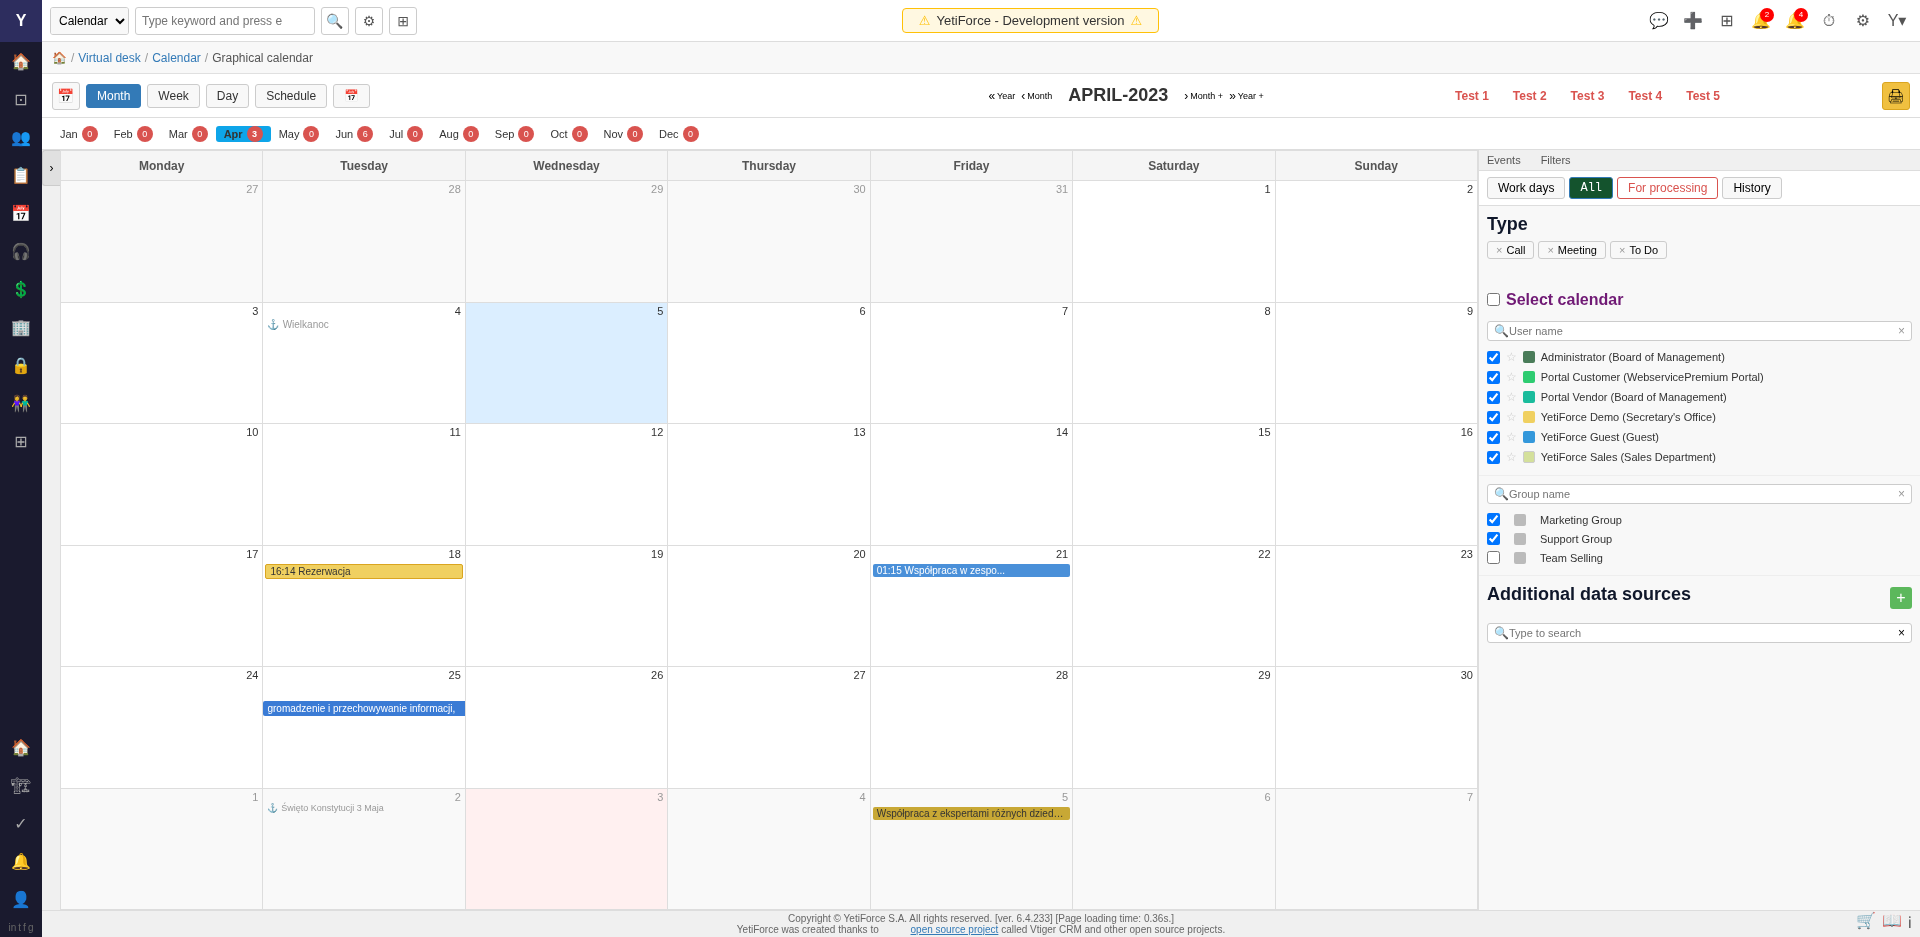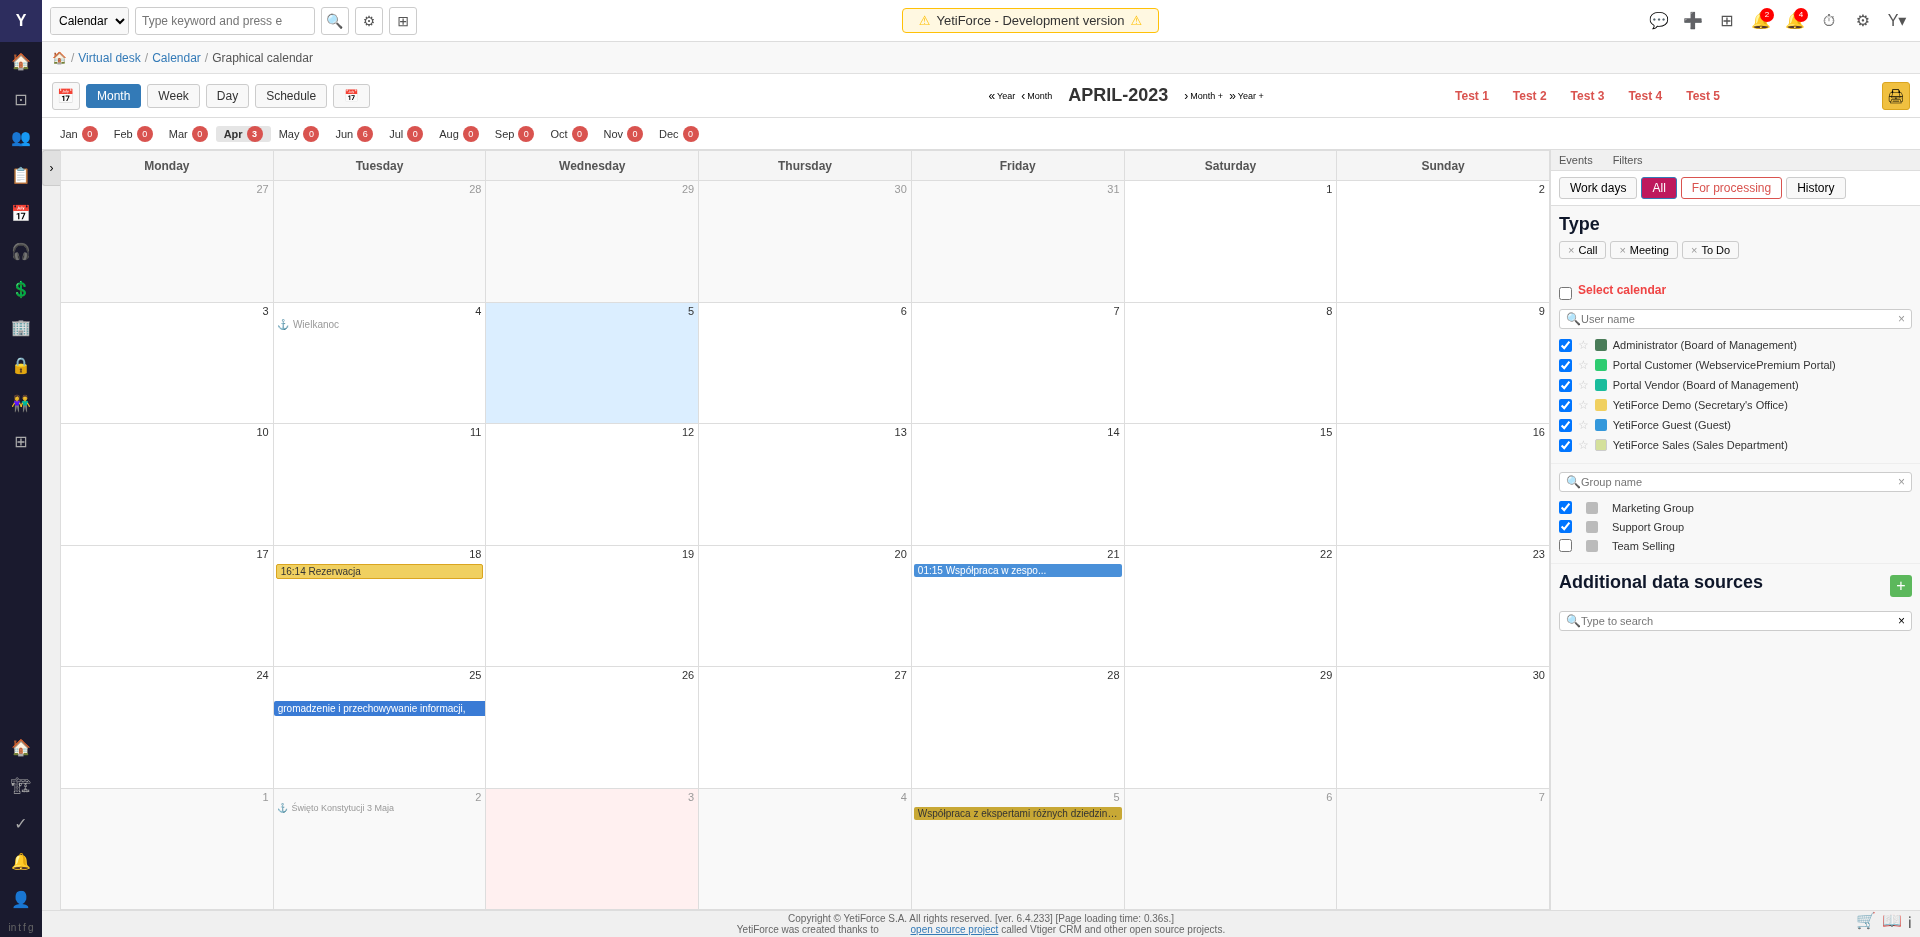--- a/index.html
+++ b/index.html
@@ -254,21 +254,21 @@
       background: #d9534f;
       color: #fff;
       border-radius: 50%;
       width: 16px;
       height: 16px;
       display: flex;
       align-items: center;
       justify-content: center;
       font-size: 9px;
     }
-    .month-nav .mnav-item.active { background: #e5e5e5; border-radius: 3px; font-weight: bold; }
+    .month-nav .mnav-item.active { background: #0ea5e9; border-radius: 3px; font-weight: bold; }
 
     
     .calendar-area {
       display: flex;
       flex: 1;
       overflow: hidden;
     }
     .calendar-grid-container {
       flex: 1;
       overflow: hidden;
@@ -328,21 +328,21 @@
       cursor: pointer;
       white-space: nowrap;
       overflow: hidden;
       text-overflow: ellipsis;
     }
     .event-blue { background: #4a90d9; color: #fff; }
     .event-yellow { background: #f0d060; color: #333; border: 1px solid #daa520; }
 
     
     .right-panel {
-      width: 370px;
+      width: 442px;
       background: #f8f8f8;
       border-left: 1px solid #ddd;
       display: flex;
       flex-direction: column;
       flex-shrink: 0;
       overflow-y: auto;
     }
     .right-panel-toggle {
       position: absolute;
       right: 370px;
@@ -371,23 +371,24 @@
     }
     .filter-tab {
       padding: 3px 10px;
       border: 1px solid #ccc;
       border-radius: 3px;
       cursor: pointer;
       font-size: 12px;
       background: #f8f8f8;
     }
     .filter-tab.active {
-      background: #be185d;
+      background: #14532d;
       color: #fff;
       border-color: #337ab7;
+      font-family: Liberation Mono, monospace;
     }
     .filter-tab.special {
       background: #fff;
       color: #d9534f;
       border-color: #d9534f;
     }
     .right-section {
       padding: 8px;
     }
     .right-section-title {
@@ -410,24 +411,25 @@
       display: flex;
       align-items: center;
       gap: 4px;
       background: #f8f8f8;
       cursor: pointer;
     }
     .type-tag .x { color: #999; }
 
     .calendar-select-section { padding: 8px; }
     .section-header {
-      font-size: 12px;
+      font-size: 16px;
       font-weight: bold;
-      color: #ef4444;
+      color: #701a75;
       margin-bottom: 6px;
+      margin-top: 8px;
     }
     .user-search {
       display: flex;
       align-items: center;
       border: 1px solid #ccc;
       border-radius: 3px;
       padding: 2px 6px;
       background: #fff;
       margin-bottom: 6px;
     }

